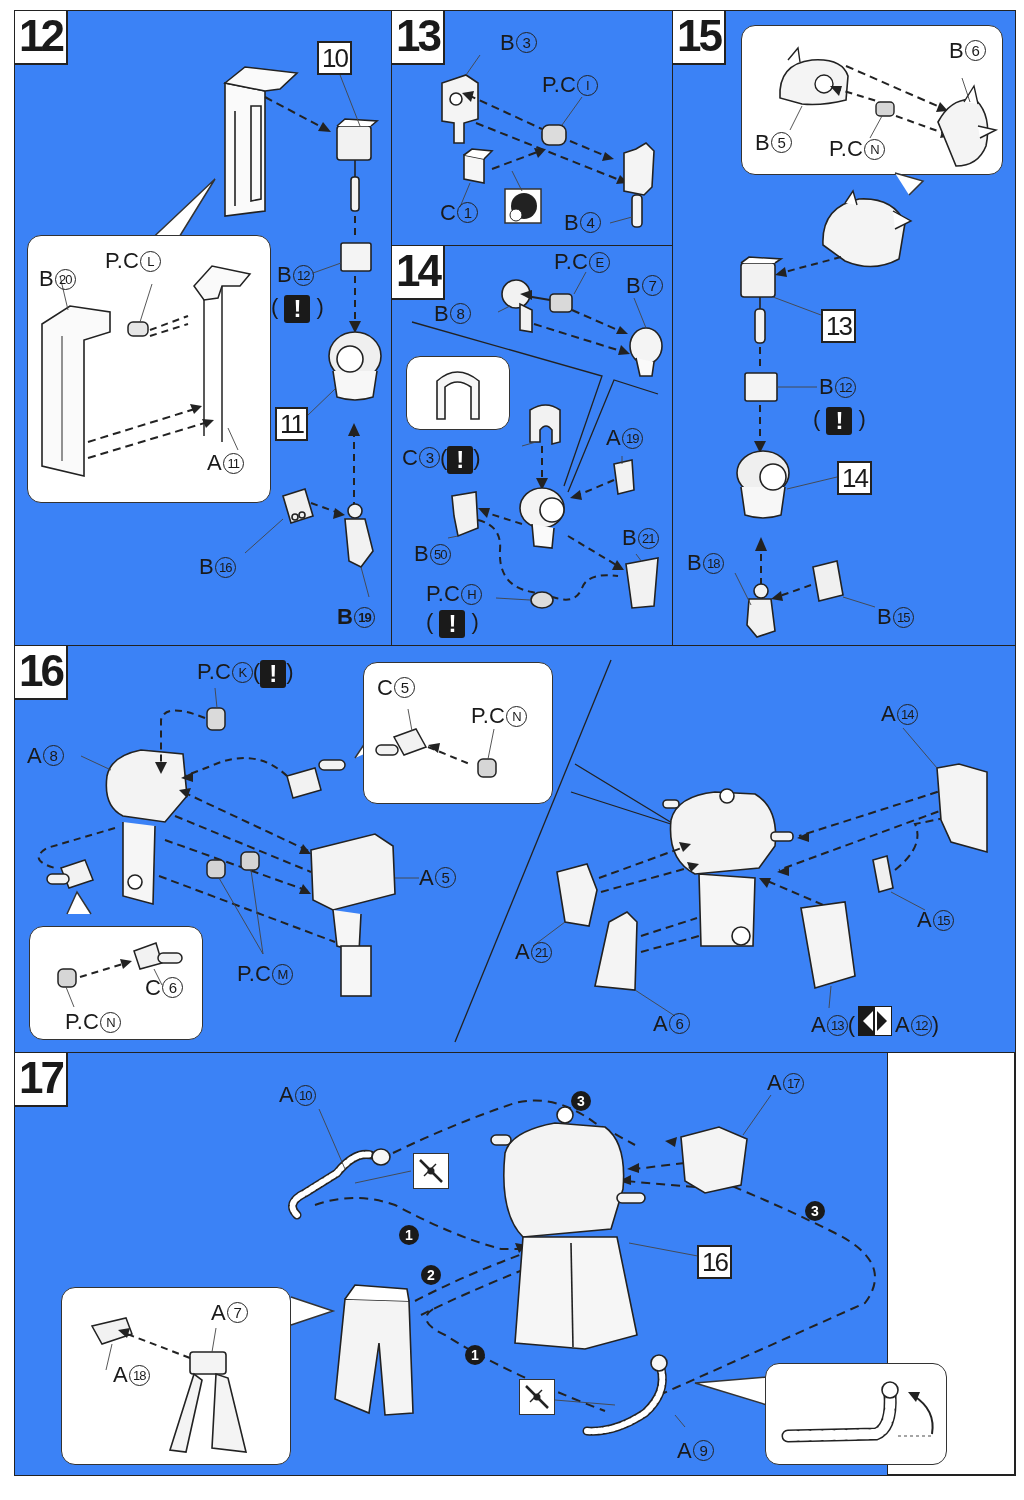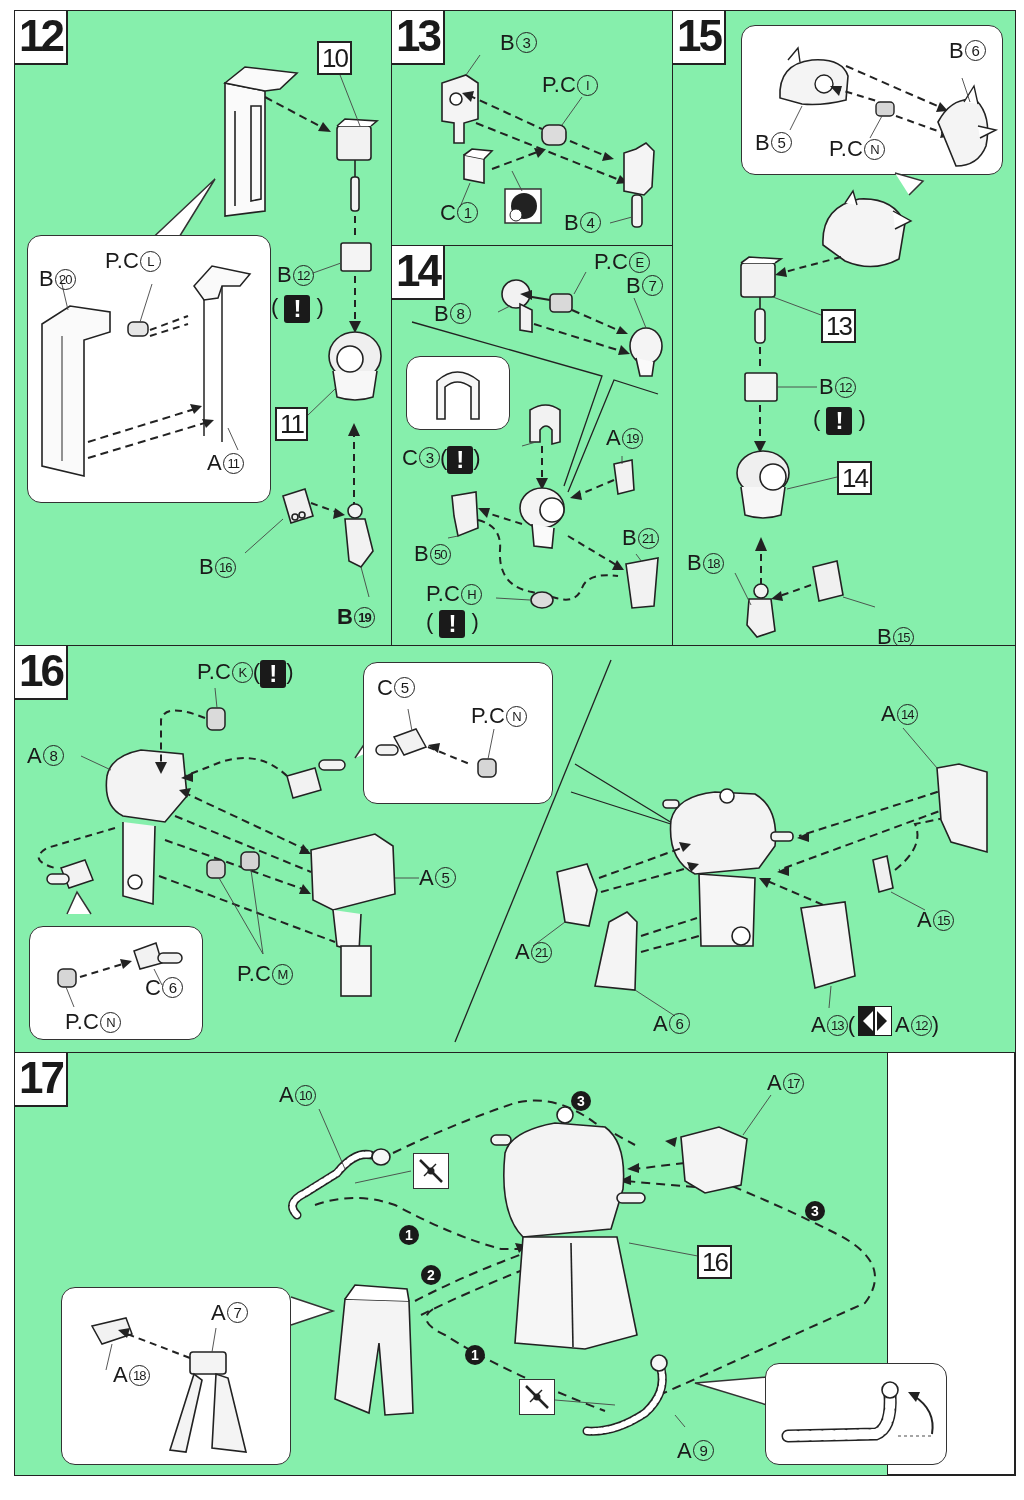--- a/index.html
+++ b/index.html
@@ -1,18 +1,18 @@
 <!DOCTYPE html>
 <html><head>
 <meta charset="utf-8">
 <style>
   html,body{margin:0;padding:0;background:#ffffff;}
   body{width:1024px;height:1500px;position:relative;overflow:hidden;font-family:"Liberation Sans","DejaVu Sans",sans-serif;color:#1a1a1a;}
   .frame{position:absolute;left:14px;top:10px;width:1002px;height:1466px;border:2px solid #222;box-sizing:border-box;}
-  .panel{position:absolute;border:1.5px solid #222;box-sizing:border-box;background:#86efac;}
+  .panel{position:absolute;border:1.5px solid #222;box-sizing:border-box;background:#3b82f6;}
   .step{position:absolute;left:0;top:0;border-right:2px solid #222;border-bottom:2px solid #222;background:#fff;font-weight:bold;font-size:44px;line-height:50px;height:52px;padding:0 4px;letter-spacing:-3px;font-family:"Liberation Sans",sans-serif;}
   .lbl{position:absolute;font-size:22px;white-space:nowrap;line-height:24px;}
   .circ{display:inline-block;width:19px;height:19px;border:1.3px solid #222;border-radius:50%;font-size:13px;line-height:19px;text-align:center;vertical-align:2px;margin-left:1px;letter-spacing:-1px;}
   .circ.big{font-size:15px;}
   .ref{position:absolute;border:2px solid #222;font-size:26px;line-height:30px;padding:0 3px;background:#fff;font-weight:normal;letter-spacing:-2px;}
   .warn{display:inline-block;width:26px;height:28px;background:#1a1a1a;color:#fff;font-weight:bold;font-size:24px;line-height:28px;text-align:center;border-radius:3px;vertical-align:-3px;}
   .bubble{position:absolute;border:1.5px solid #333;border-radius:14px;background:#fff;box-sizing:border-box;}
   .seq{position:absolute;width:20px;height:20px;border-radius:50%;background:#1a1a1a;color:#fff;font-weight:bold;font-size:14px;line-height:20px;text-align:center;}
   .iconbox{position:absolute;border:1.5px solid #333;background:#fff;box-sizing:border-box;}
   svg.overlay{position:absolute;left:0;top:0;pointer-events:none;}
@@ -229,21 +229,21 @@
       <line x1="56" y1="292" x2="66" y2="290"></line>
       <line x1="244" y1="308" x2="250" y2="316"></line>
       <line x1="104" y1="352" x2="138" y2="354"></line>
     </g>
   </svg>
   <div class="bubble" style="left:14px;top:110px;width:104px;height:74px;">
     <svg width="104" height="74">
       <path d="M30 62 L30 24 Q50 6 72 24 L72 62 L64 62 L64 30 Q50 20 38 30 L38 62 Z" fill="#f6f6f6" stroke="#222" stroke-width="1.6"></path>
     </svg>
   </div>
-  <div class="lbl" style="left:162px;top:4px;margin-left:40px;"><span>P.C</span><span class="circ">E</span></div>
+  <div class="lbl" style="left:162px;top:4px;"><span>P.C</span><span class="circ">E</span></div>
   <div class="lbl" style="left:234px;top:28px;"><span>B</span><span class="circ big">7</span></div>
   <div class="lbl" style="left:42px;top:56px;"><span>B</span><span class="circ big">8</span></div>
   <div class="lbl" style="left:10px;top:200px;"><span>C</span><span class="circ big">3</span>(<span class="warn">!</span>)</div>
   <div class="lbl" style="left:214px;top:180px;"><span>A</span><span class="circ">19</span></div>
   <div class="lbl" style="left:22px;top:296px;"><span>B</span><span class="circ">50</span></div>
   <div class="lbl" style="left:230px;top:280px;"><span>B</span><span class="circ">21</span></div>
   <div class="lbl" style="left:34px;top:336px;"><span>P.C</span><span class="circ">H</span></div>
   <div class="lbl" style="left:34px;top:364px;">( <span class="warn">!</span> )</div>
 </div>
 
@@ -313,21 +313,21 @@
     </g>
   </svg>
   <div class="lbl" style="left:276px;top:28px;"><span>B</span><span class="circ big">6</span></div>
   <div class="lbl" style="left:82px;top:120px;"><span>B</span><span class="circ big">5</span></div>
   <div class="lbl" style="left:156px;top:126px;"><span>P.C</span><span class="circ">N</span></div>
   <div class="ref" style="left:148px;top:298px;">13</div>
   <div class="lbl" style="left:146px;top:364px;"><span>B</span><span class="circ">12</span></div>
   <div class="lbl" style="left:140px;top:396px;">( <span class="warn">!</span> )</div>
   <div class="ref" style="left:164px;top:450px;">14</div>
   <div class="lbl" style="left:14px;top:540px;"><span>B</span><span class="circ">18</span></div>
-  <div class="lbl" style="left:204px;top:594px;margin-top:20px;"><span>B</span><span class="circ">15</span></div>
+  <div class="lbl" style="left:204px;top:594px;"><span>B</span><span class="circ">15</span></div>
 </div>
 
 <div class="panel" style="left:14px;top:645px;width:1002px;height:408px;">
   <div class="step">16</div>
   <svg class="overlay" width="1002" height="408">
 
     <line x1="596" y1="14" x2="440" y2="396" stroke="#222" stroke-width="1.3"></line>
 
     <polyline points="340,112 356,88 372,98" fill="#fff" stroke="#333" stroke-width="1.5"></polyline>
     <polyline points="52,268 62,246 76,268" fill="#fff" stroke="#333" stroke-width="1.5"></polyline>

